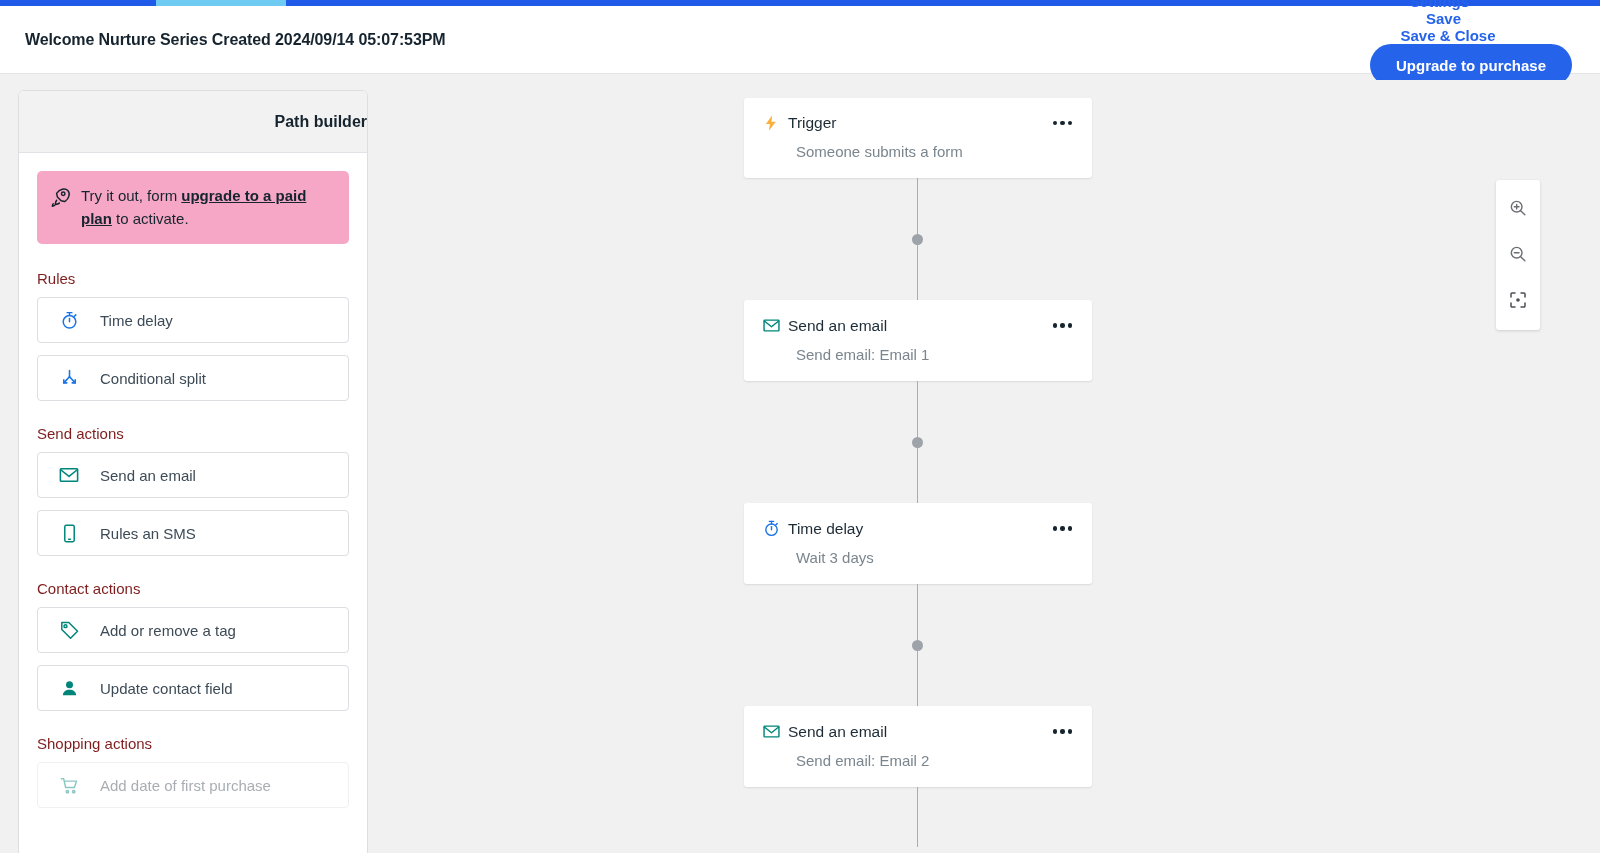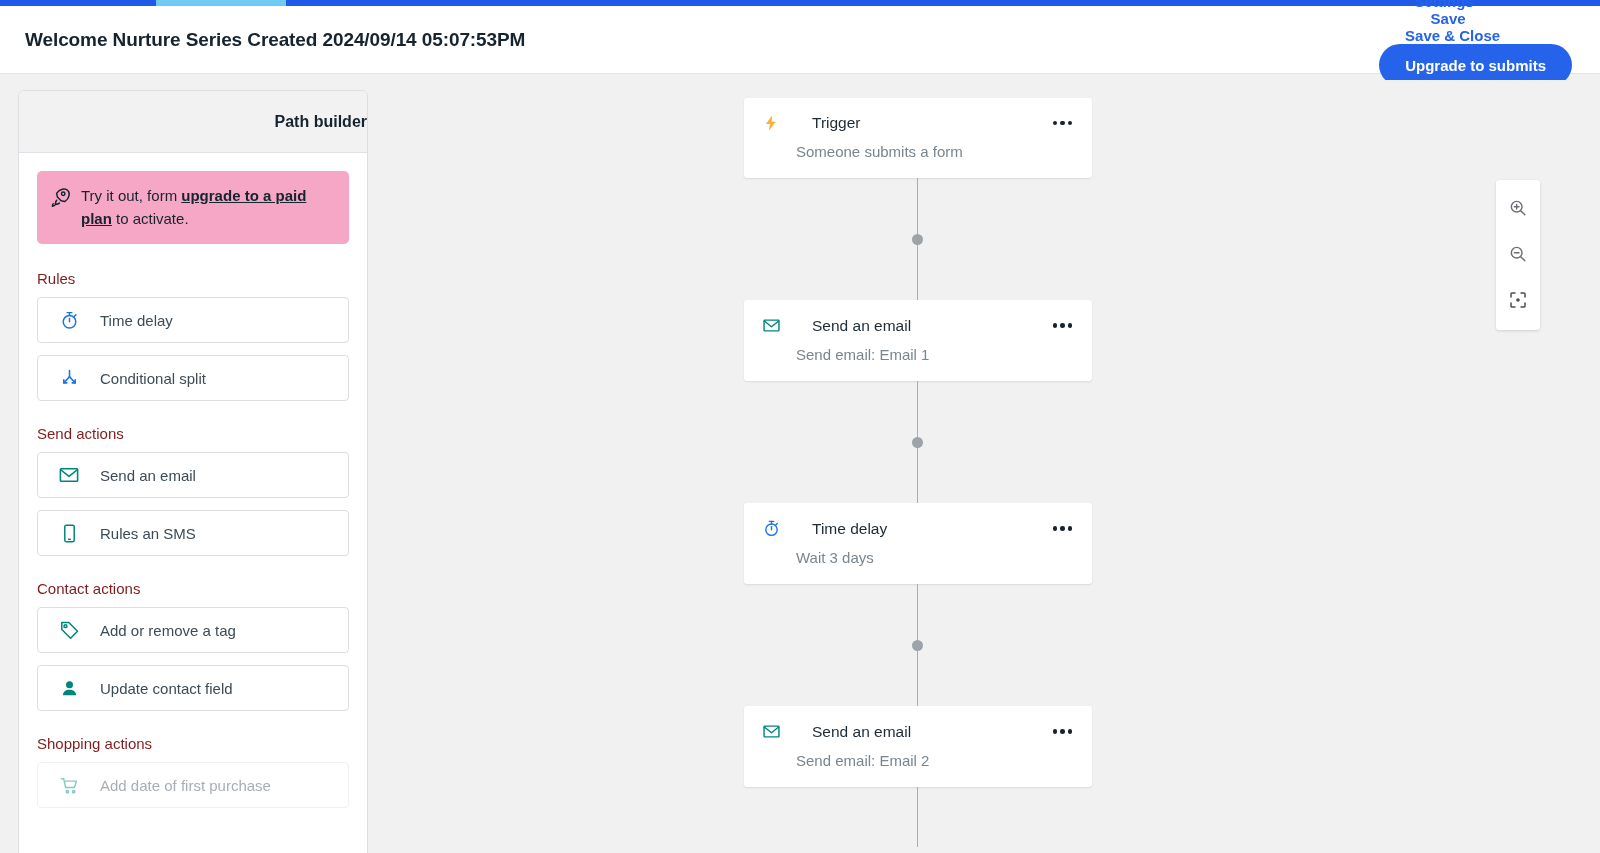--- a/index.html
+++ b/index.html
@@ -29,21 +29,21 @@
   
   .header {
     position: absolute; top: 6px; left: 0;
     width: 1600px; height: 68px;
     background: #ffffff;
     border-bottom: 1px solid #e3e5e8;
     display: flex; align-items: center;
   }
   .header-title {
     margin-left: 25px;
-    font-size: 19px;
+    font-size: 16px;
     font-weight: bold;
     letter-spacing: -0.1px;
     color: #16242f;
     white-space: nowrap;
   }
   .header-actions {
     margin-left: auto;
     display: flex; align-items: center;
     padding-right: 28px;
     flex-direction: column;
@@ -154,21 +154,21 @@
   .flow { position: absolute; left: 364px; top: 18px; width: 348px; }
   .node {
     width: 348px;
     background: #ffffff;
     border-radius: 3px;
     box-shadow: 0 1px 2px rgba(0,0,0,0.10);
     padding: 16px 18px 18px 18px;
     position: relative;
   }
   .node-head {
-    display: flex; align-items: center; gap: 24px;
+    display: flex; align-items: center;
   }
   .node-icon {
     width: 26px; flex: 0 0 26px;
     display: flex; align-items: center;
   }
   .node-title {
     font-size: 15.5px; color: #1d2b36;
   }
   .node-menu {
     margin-left: auto;
@@ -231,21 +231,21 @@
   <div class="loadbar">
     <div class="chunk"></div>
   </div>
 
   <div class="header">
     <div class="header-title">Welcome Nurture Series Created 2024/09/14 05:07:53PM</div>
     <div class="header-actions">
       <a class="hlink s1">Settings</a>
       <a class="hlink s2">Save</a>
       <a class="hlink s3">Save &amp; Close</a>
-      <button class="upgrade-btn">Upgrade to submits</button>
+      <button class="upgrade-btn">Upgrade to purchase</button>
     </div>
   </div>
 
   <div class="sidebar">
     <div class="sidebar-header">
       <div class="sidebar-header-title">Path builder</div>
     </div>
     <div class="sidebar-body">
 
       <div class="notice">

